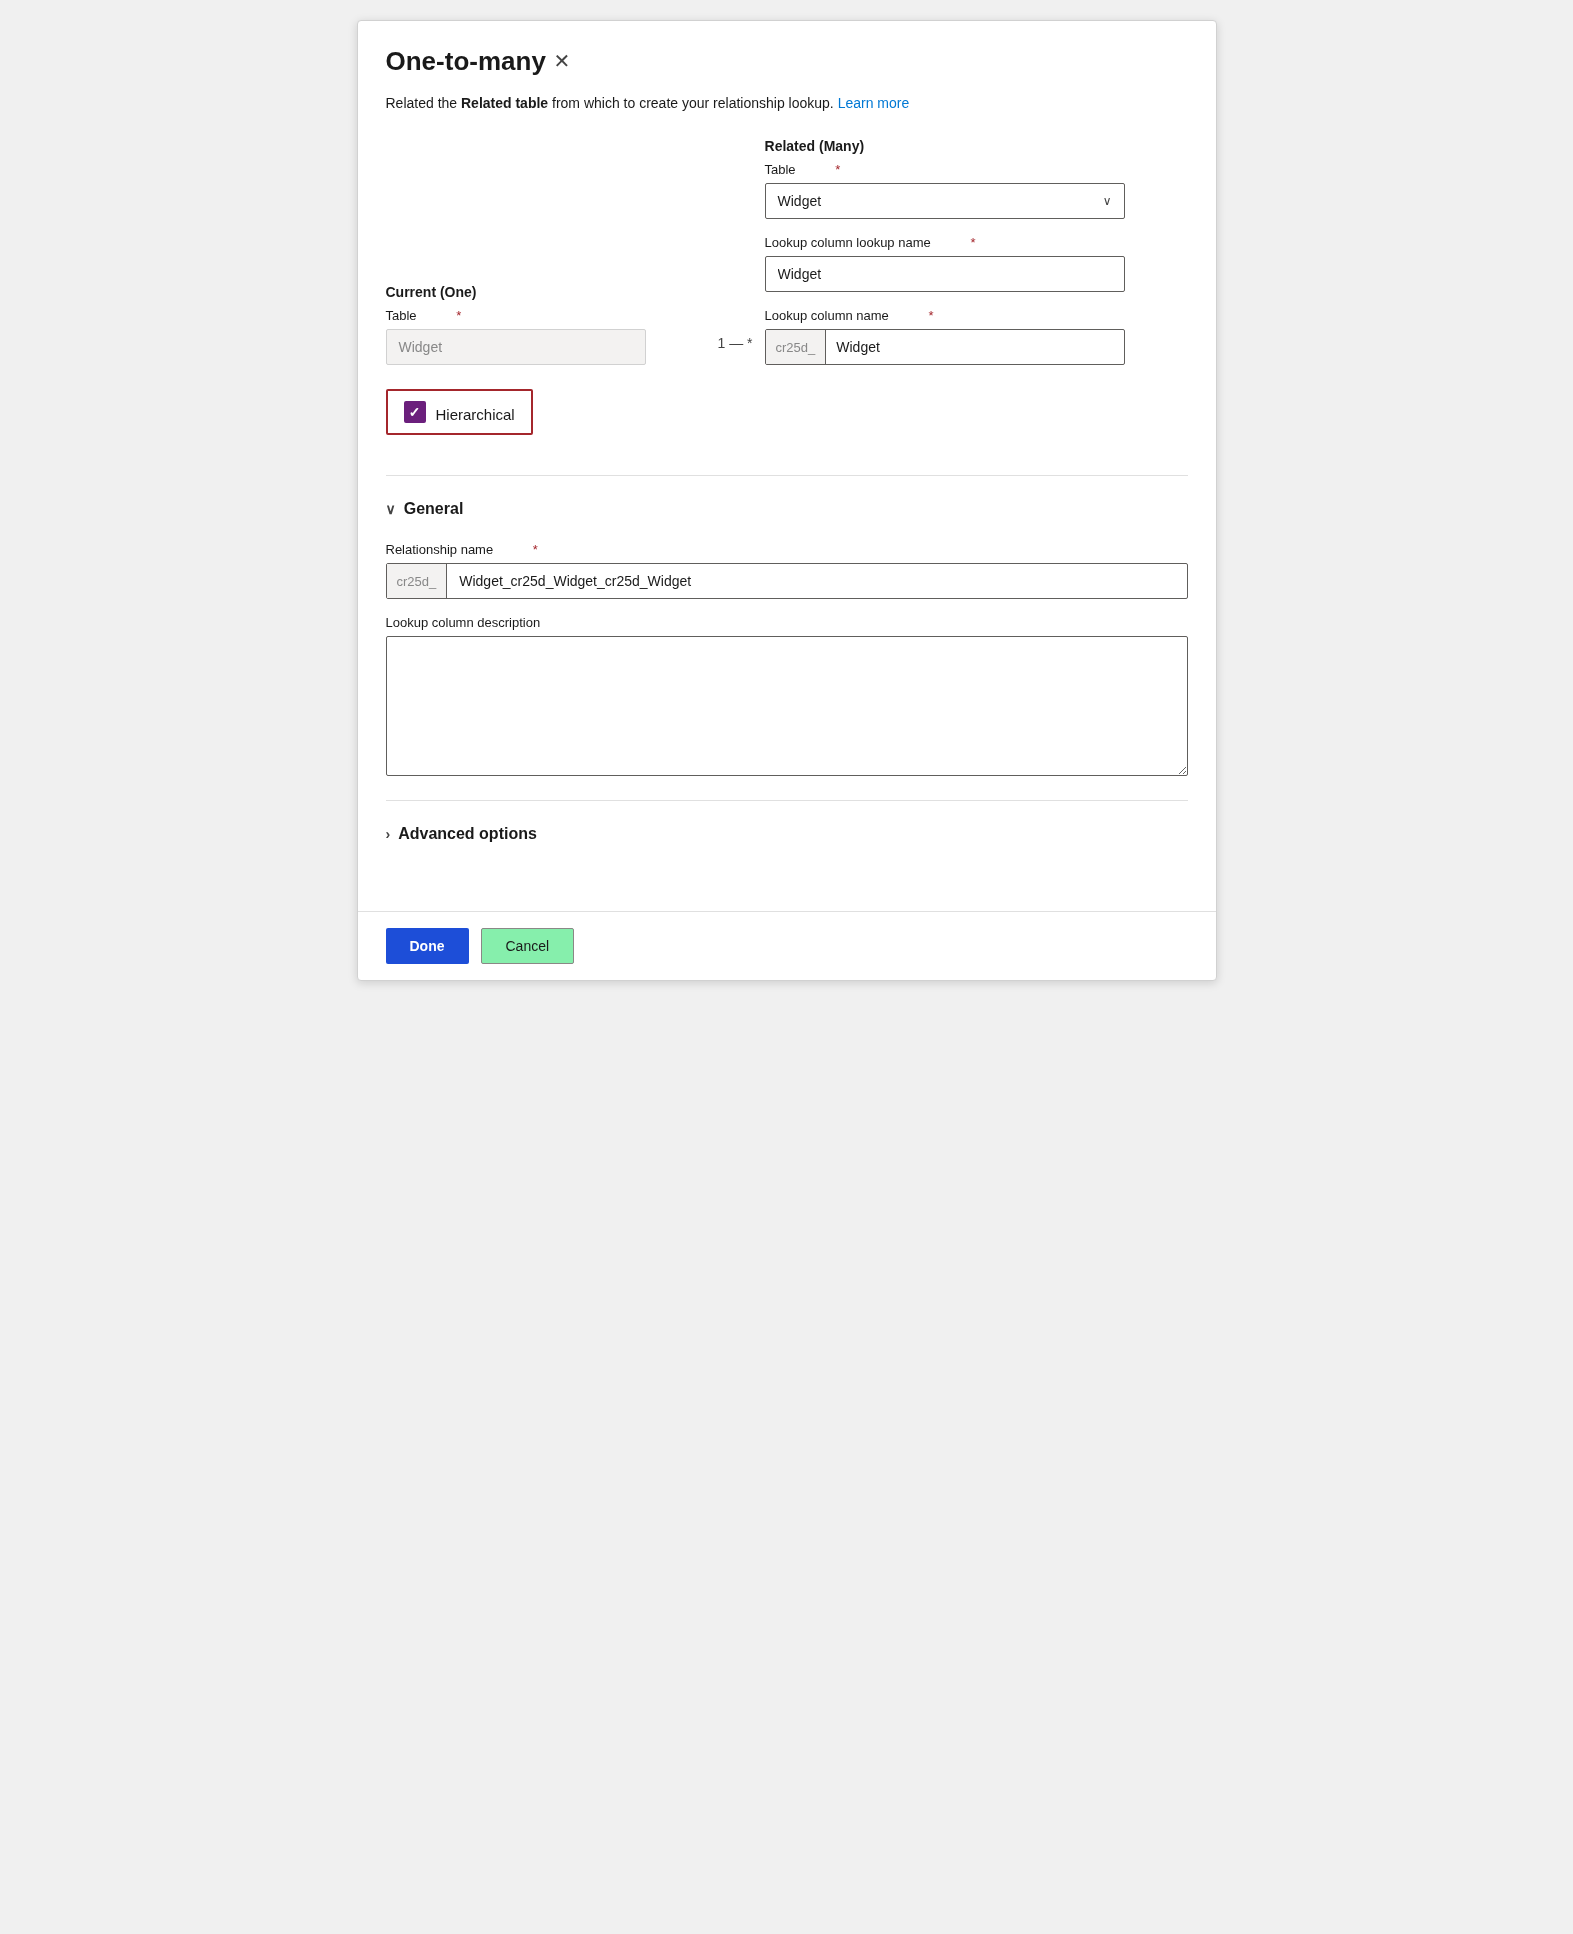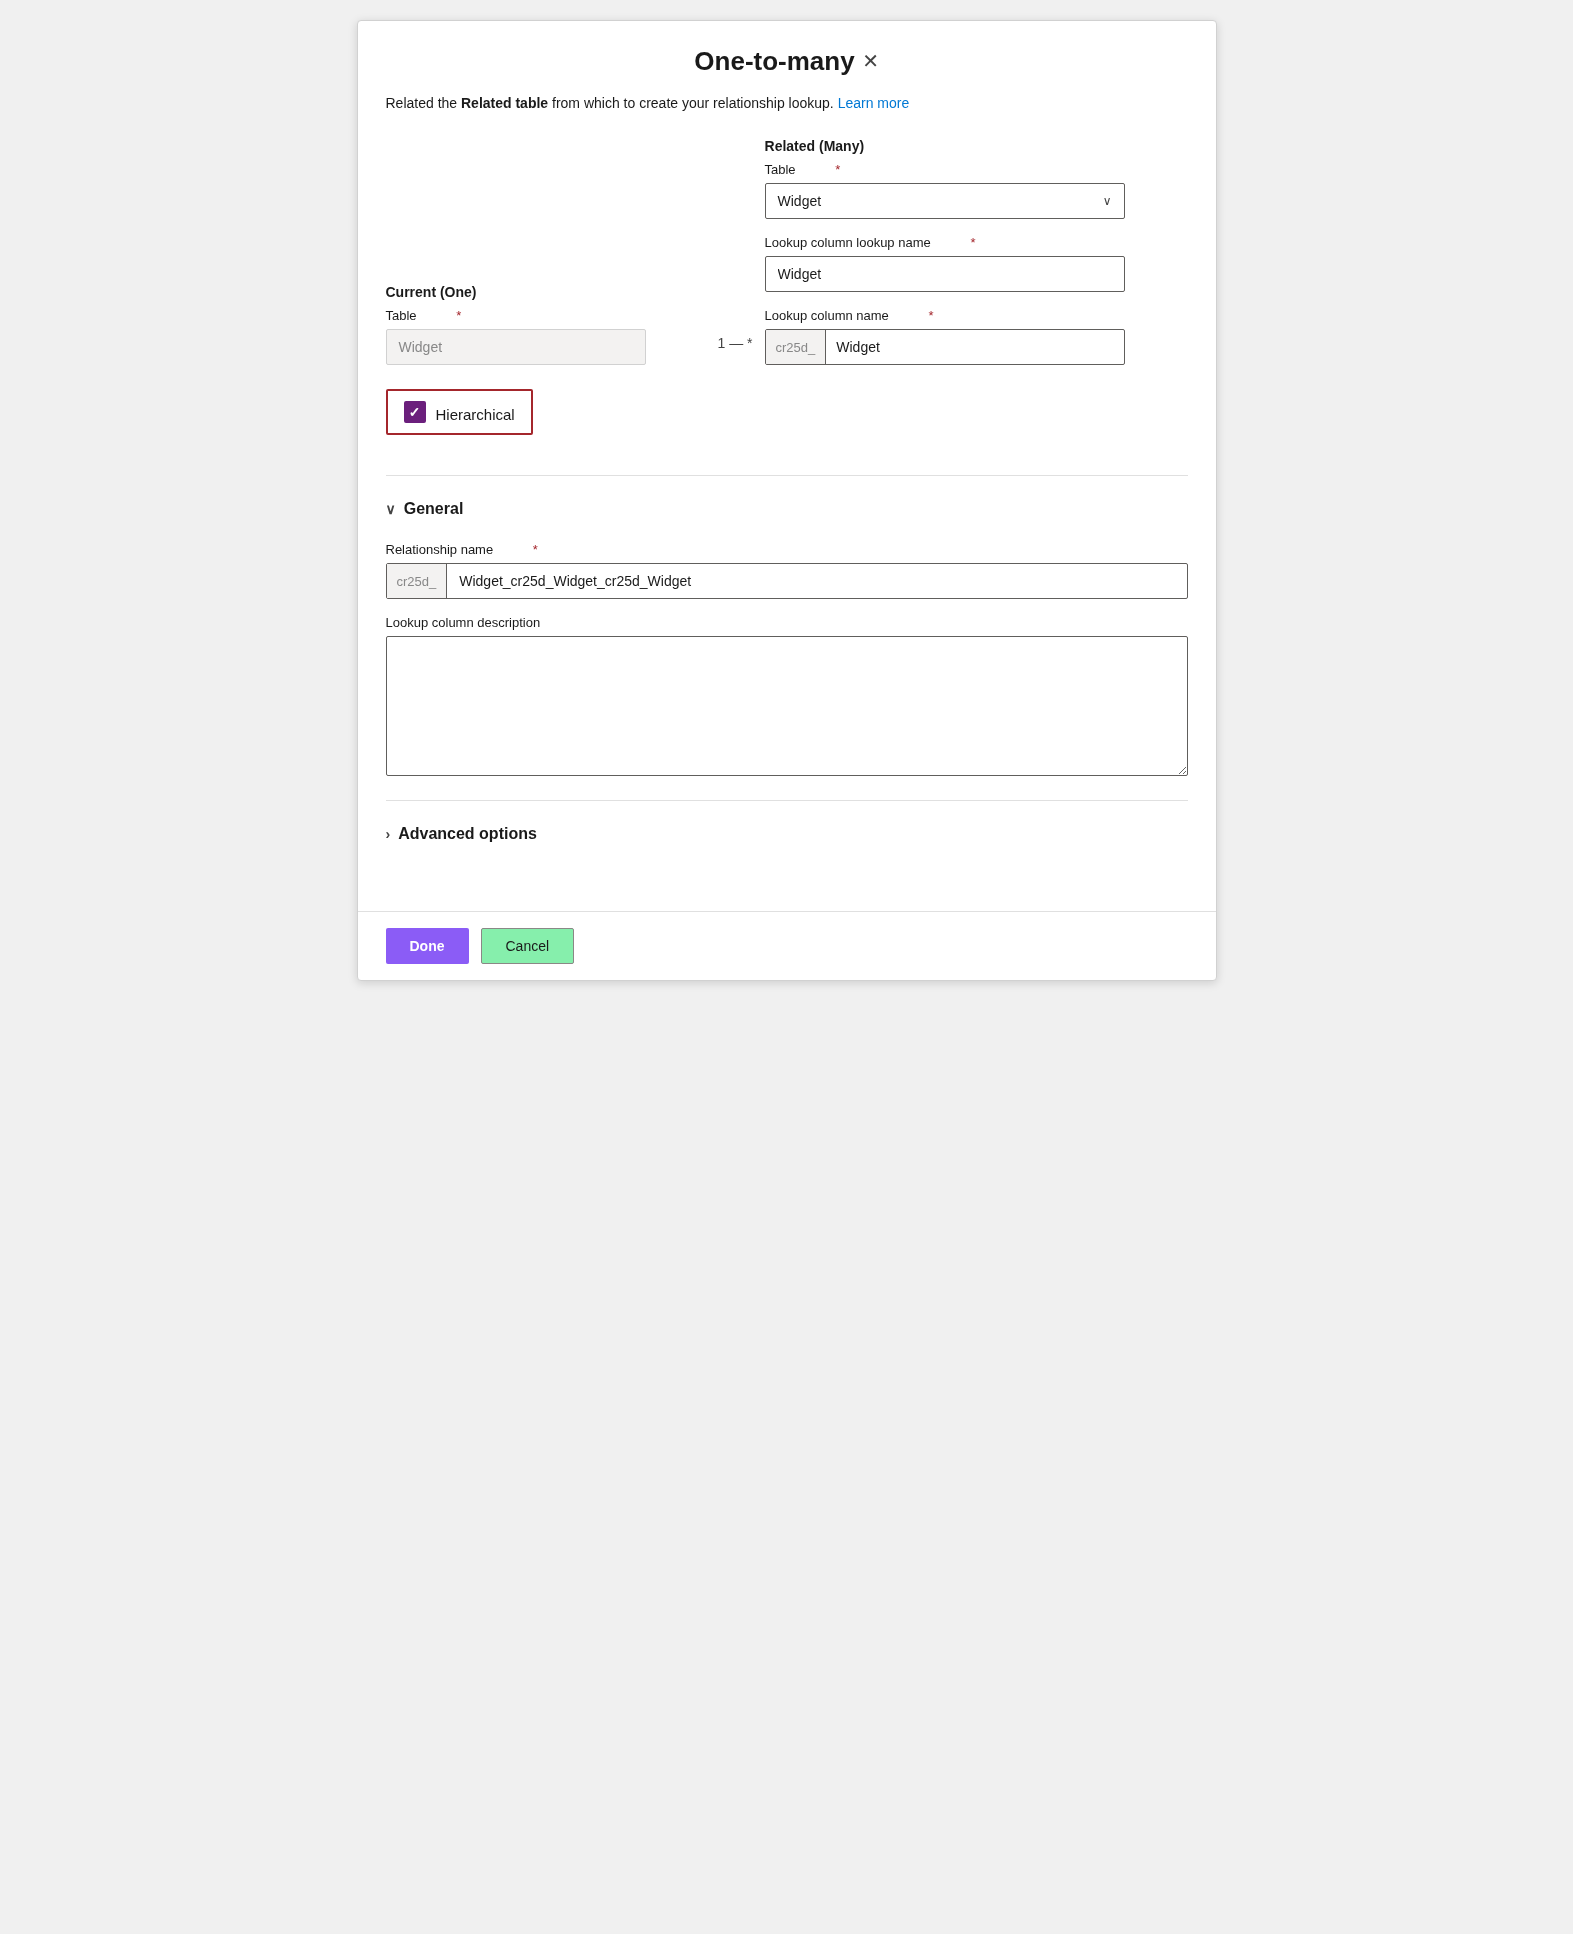--- a/index.html
+++ b/index.html
@@ -24,21 +24,21 @@
       border-radius: 4px;
       width: 860px;
       max-width: 100%;
       position: relative;
       box-shadow: 0 2px 10px rgba(0,0,0,0.15);
     }
 
     .dialog-header {
       display: flex;
       align-items: center;
-      justify-content: center;
+      justify-content: flex-start;
       padding: 24px 20px 16px 28px;
       border-bottom: none;
     }
 
     .dialog-title {
       font-size: 26px;
       font-weight: 600;
       color: #1a1a1a;
     }
 
@@ -329,21 +329,21 @@
     }
 
     .dialog-footer {
       padding: 16px 28px;
       display: flex;
       gap: 12px;
       align-items: center;
     }
 
     .btn-done {
-      background: #8b5cf6;
+      background: #1d4ed8;
       color: white;
       border: none;
       border-radius: 2px;
       padding: 8px 24px;
       font-size: 14px;
       font-weight: 600;
       cursor: pointer;
       height: 36px;
     }
 

